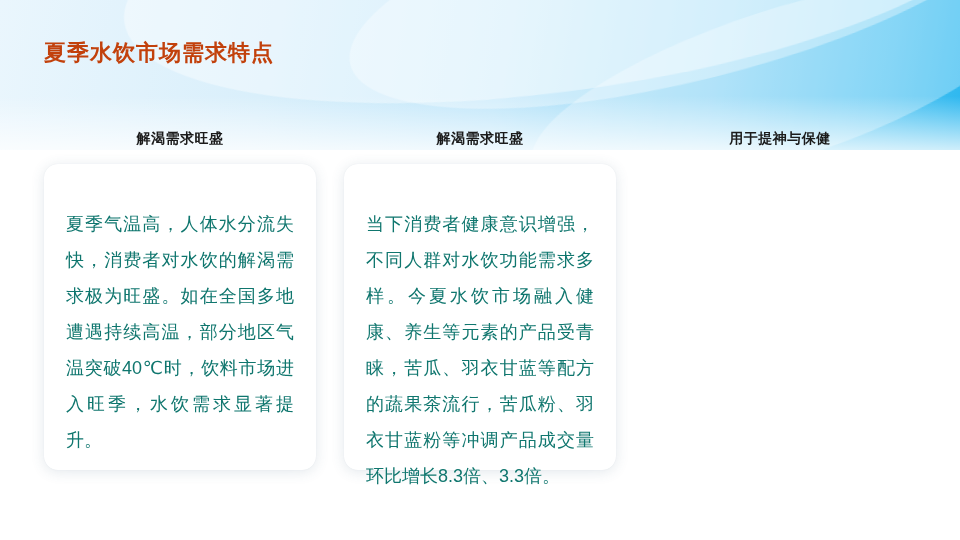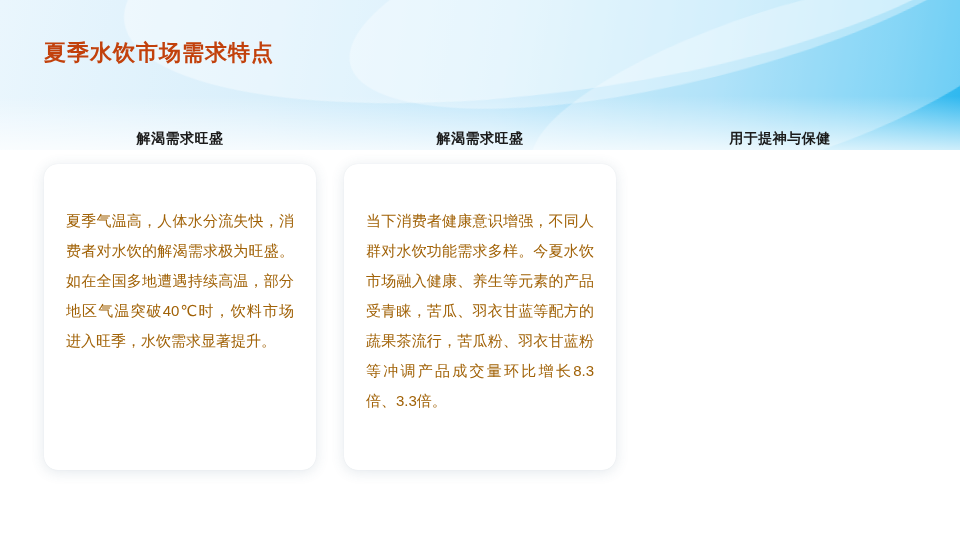--- a/index.html
+++ b/index.html
@@ -102,23 +102,23 @@
   .card {
     width: 272px;
     height: 306px;
     background: #ffffff;
     border-radius: 14px;
     box-shadow: 0 2px 14px rgba(60, 90, 120, 0.14), 0 0 1px rgba(60,90,120,0.10);
     box-sizing: border-box;
     padding: 42px 22px 20px 22px;
   }
   .card-body {
-    font-size: 15px;
+    font-size: 18px;
     line-height: 2.0;
-    color: #a16207;
+    color: #0f766e;
     text-align: justify;
     text-justify: inter-ideograph;
   }
 </style>
 </head>
 <body>
 
 <div class="slide">
 
   <div class="bg-band">

